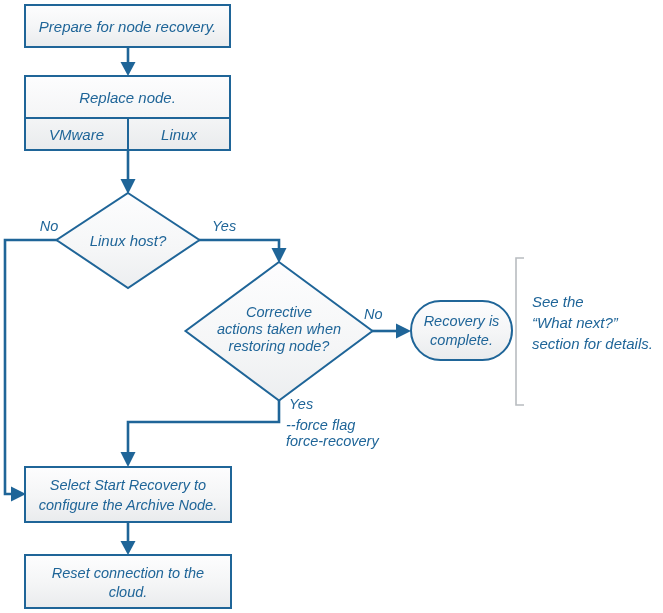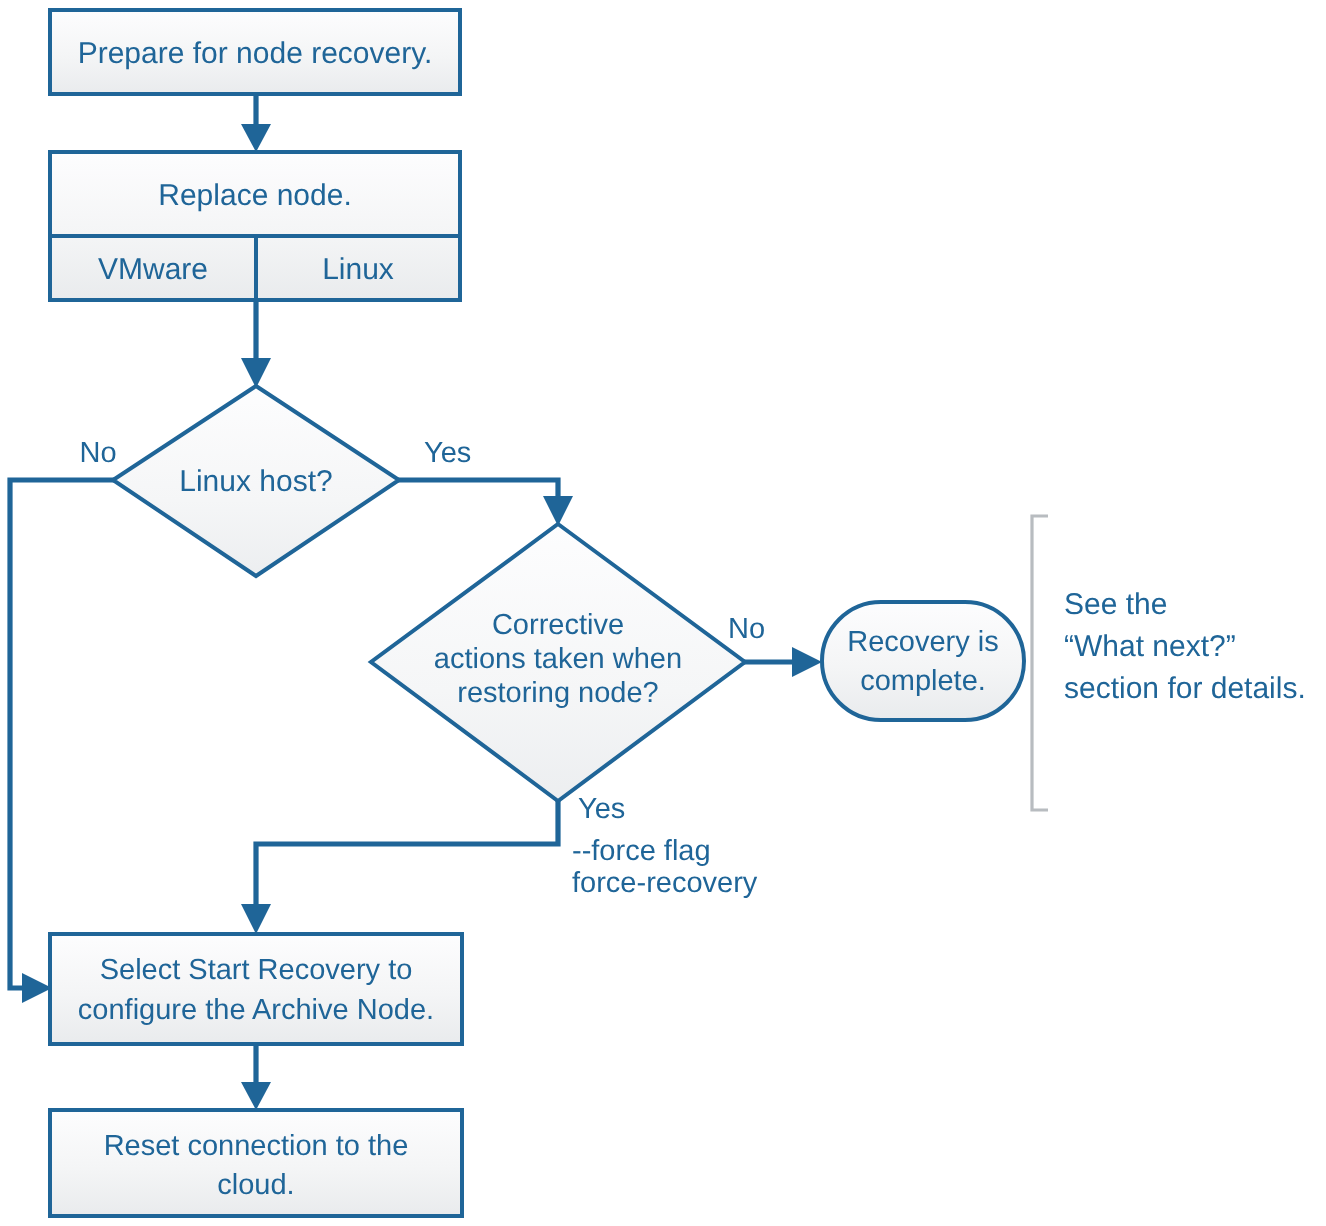--- a/index.html
+++ b/index.html
@@ -10,20 +10,21 @@
   body {
     width: 663px;
     height: 613px;
     font-family: "Liberation Sans", sans-serif;
     overflow: hidden;
   }
   #flow-root {
     position: relative;
     width: 663px;
     height: 578px;
+    font-style: italic;
   }
   svg#flow-svg {
     position: absolute;
     top: 0;
     left: 0;
     width: 663px;
     height: 613px;
   }
   .node-text {
     font-family: "Liberation Sans", sans-serif;

